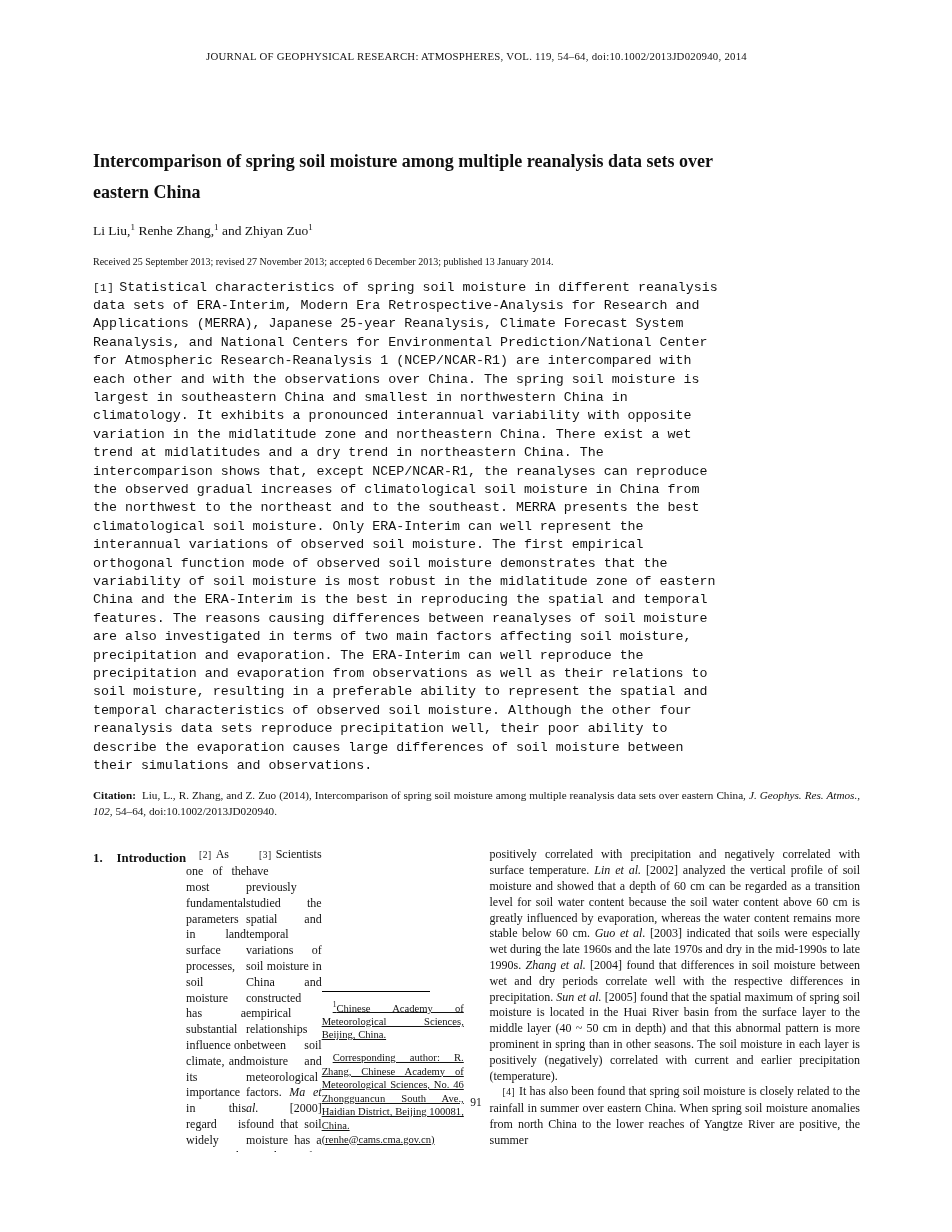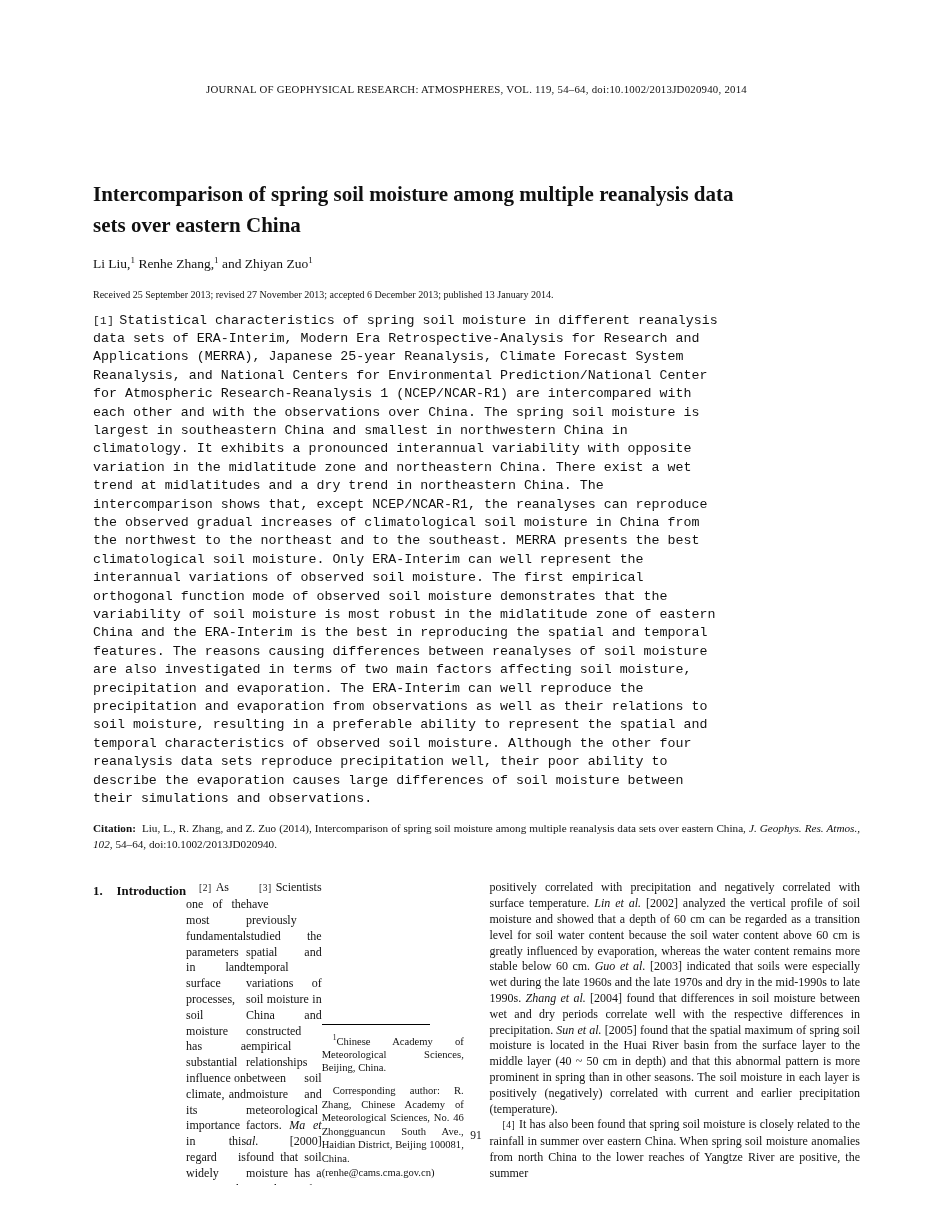--- a/index.html
+++ b/index.html
@@ -9,31 +9,30 @@
     font-family: "Liberation Serif", "DejaVu Serif", serif;
     color: #111;
     position: relative;
     overflow: hidden;
   }
   .page {
     position: relative;
     width: 952px; height: 1152px;
     padding: 50px 92px 0 93px;
     overflow: hidden;
-    margin-top: 33px;
   }
   .running-head {
     text-align: center;
     font-size: 10.8px;
     letter-spacing: 0.25px;
     margin-bottom: 84px;
     white-space: nowrap;
   }
   .title {
-    font-size: 21px;
+    font-size: 18px;
     font-weight: bold;
     line-height: 31px;
     max-width: 655px;
     margin-bottom: 13px;
   }
   .authors { font-size: 13.5px; margin-bottom: 17px; }
   .authors sup { font-size: 9px; }
   .dates { font-size: 10px; margin-bottom: 12px; }
   .abstract {
     font-size: 13.3px;
@@ -63,21 +62,21 @@
   .body-para {
     font-size: 12px;
     line-height: 15.8px;
     text-align: justify;
     hyphens: auto;
     -webkit-hyphens: auto;
   }
   .body-para.indent { text-indent: 13px; }
   .pmarker { font-size: 9.5px; letter-spacing: 0.5px; }
   .body-para .pmarker { margin-right: 4px; }
-  .footnote-block { margin-top: auto; padding-top: 6px; }
+  .footnote-block { margin-top: auto; padding-top: 6px; text-decoration: underline; }
   .footnote-rule { width: 108px; border-top: 1px solid #000; margin-bottom: 6px; }
   .footnote {
     font-size: 10.6px;
     line-height: 13.6px;
     text-align: justify;
     hyphens: auto;
     -webkit-hyphens: auto;
   }
   .footnote.indent { text-indent: 11px; }
   .footnote sup { font-size: 7.5px; }

